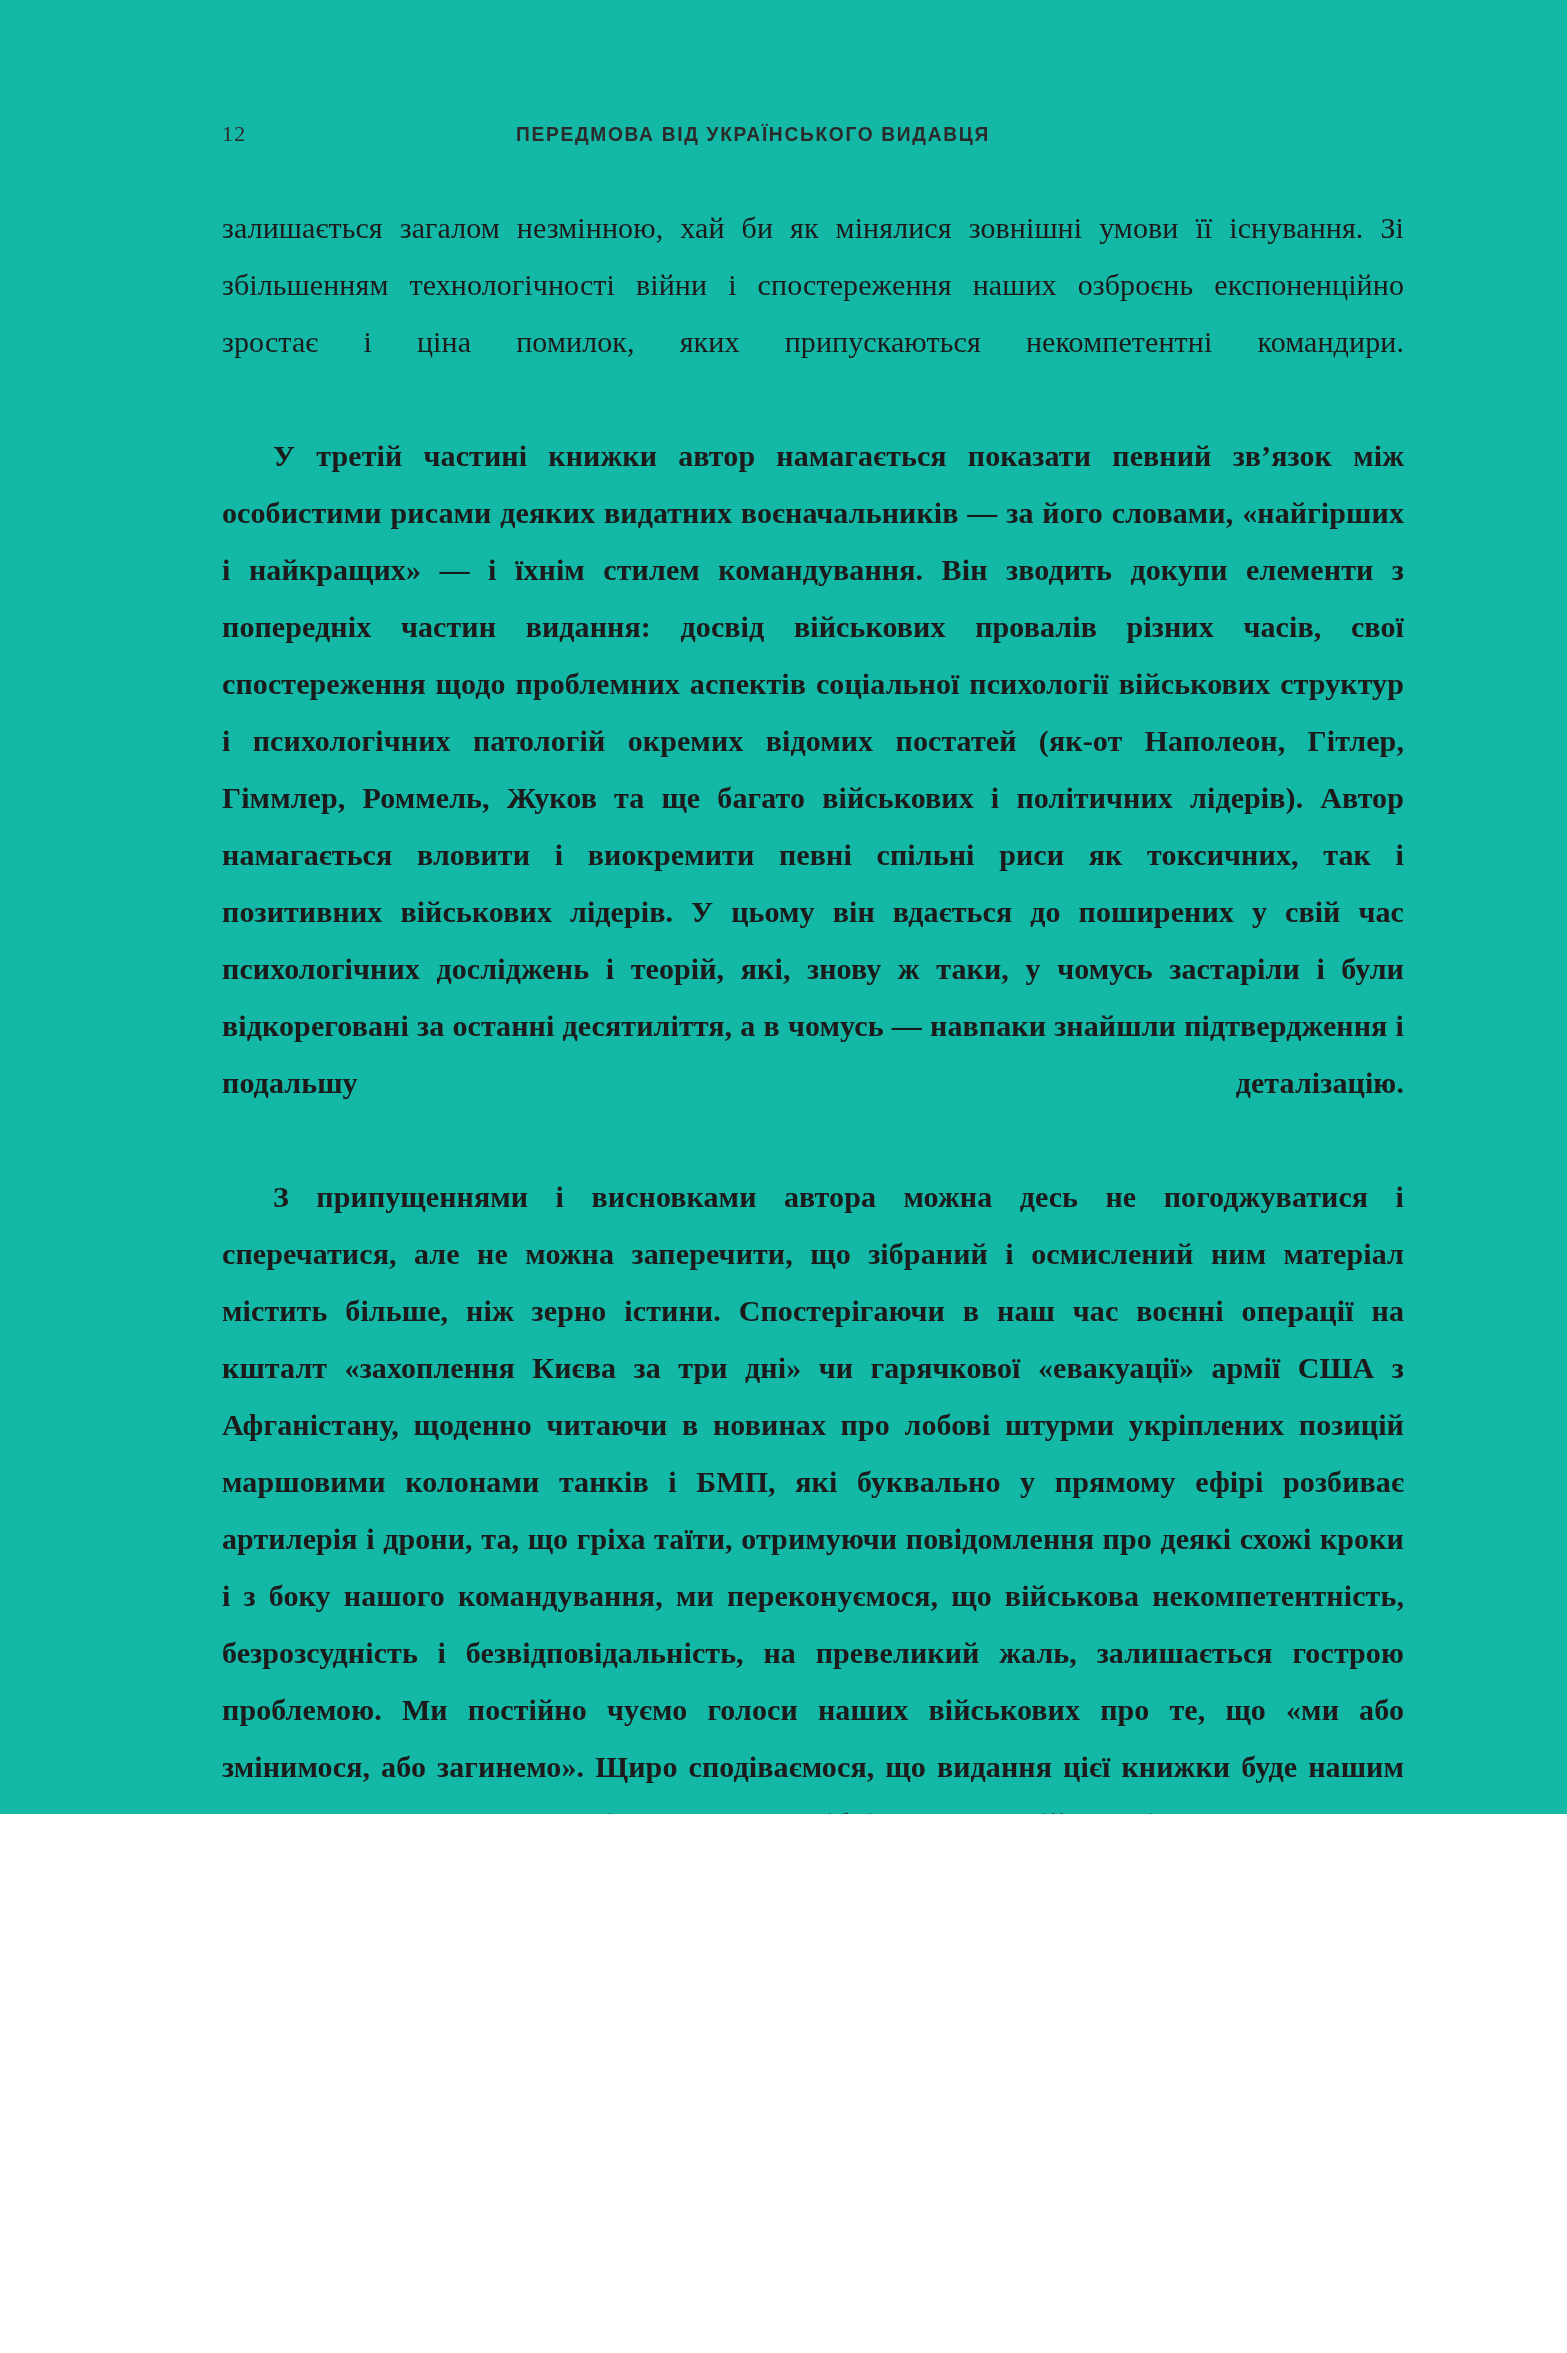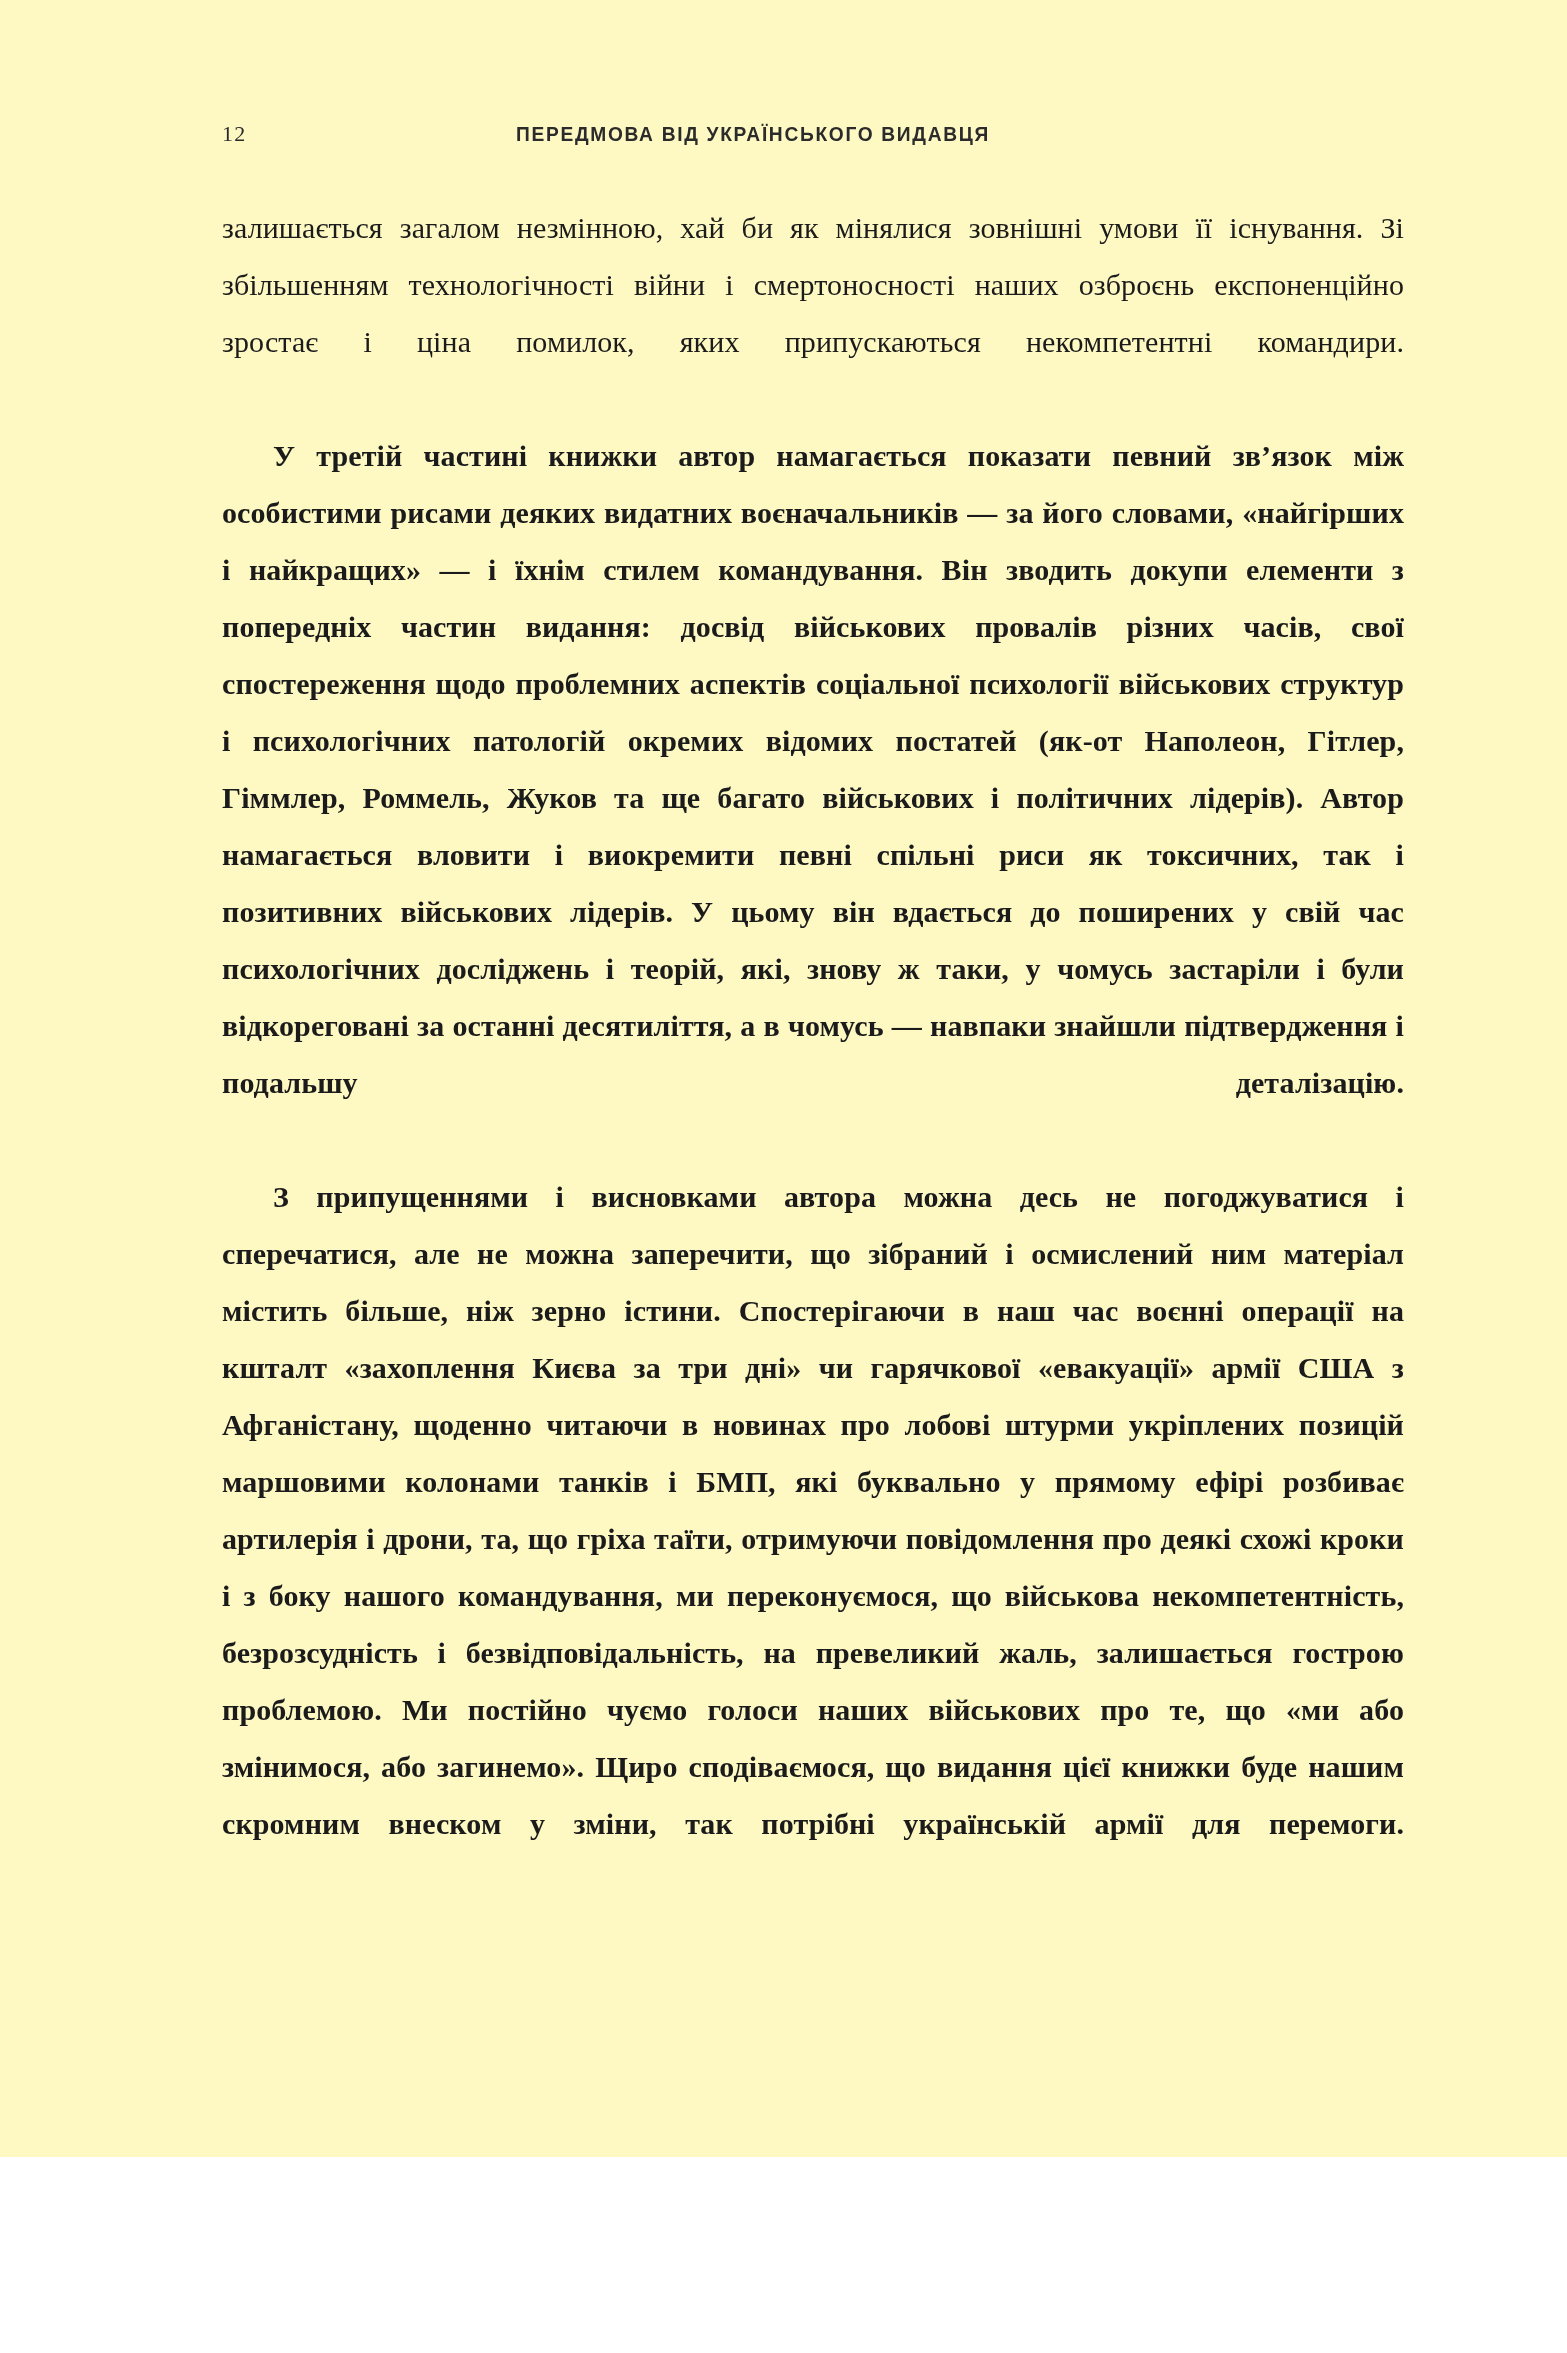--- a/index.html
+++ b/index.html
@@ -5,22 +5,22 @@
 <style>
   html, body {
     margin: 0;
     padding: 0;
     background: #ffffff;
   }
 
   .page {
     position: relative;
     width: 1568px;
-    height: 2157px;
-    background: #fef9c3;
+    height: 1814px;
+    background: #14b8a6;
     overflow: hidden;
     font-family: "Liberation Serif", "DejaVu Serif", serif;
     color: #1a1a1a;
     -webkit-font-smoothing: antialiased;
   }
 
   
   .running-head {
     position: absolute;
     left: 222px;
@@ -89,19 +89,19 @@
 <body>
 
 <div class="page">
 
   <div class="running-head">
     <span class="folio">12</span>
     <span class="head-title">Передмова від українського видавця</span>
   </div>
 
   <div class="textblock">
-    <p class="para">залишається загалом незмінною, хай би як мінялися зовнішні умови її існування. Зі збільшенням технологічності війни і смертоносності наших озброєнь експоненційно зростає і ціна помилок, яких припускаються некомпетентні командири.</p>
+    <p class="para">залишається загалом незмінною, хай би як мінялися зовнішні умови її існування. Зі збільшенням технологічності війни і спостереження наших озброєнь експоненційно зростає і ціна помилок, яких припускаються некомпетентні командири.</p>
     <p class="para">У третій частині книжки автор намагається показати певний зв’язок між особистими рисами деяких видатних воєначальників — за його словами, «найгірших і найкращих» — і їхнім стилем командування. Він зводить докупи елементи з попередніх частин видання: досвід військових провалів різних часів, свої спостереження щодо проблемних аспектів соціальної психології військових структур і психологічних патологій окремих відомих постатей (як-от Наполеон, Гітлер, Гіммлер, Роммель, Жуков та ще багато військових і політичних лідерів). Автор намагається вловити і виокремити певні спільні риси як токсичних, так і позитивних військових лідерів. У цьому він вдається до поширених у свій час психологічних досліджень і теорій, які, знову ж таки, у чомусь застаріли і були відкореговані за останні десятиліття, а в чомусь — навпаки знайшли підтвердження і подальшу деталізацію.</p>
     <p class="para">З припущеннями і висновками автора можна десь не погоджуватися і сперечатися, але не можна заперечити, що зібраний і осмислений ним матеріал містить більше, ніж зерно істини. Спостерігаючи в наш час воєнні операції на кшталт «захоплення Києва за три дні» чи гарячкової «евакуації» армії США з Афганістану, щоденно читаючи в новинах про лобові штурми укріплених позицій маршовими колонами танків і БМП, які буквально у прямому ефірі розбиває артилерія і дрони, та, що гріха таїти, отримуючи повідомлення про деякі схожі кроки і з боку нашого командування, ми переконуємося, що військова некомпетентність, безрозсудність і безвідповідальність, на превеликий жаль, залишається гострою проблемою. Ми постійно чуємо голоси наших військових про те, що «ми або змінимося, або загинемо». Щиро сподіваємося, що видання цієї книжки буде нашим скромним внеском у зміни, так потрібні українській армії для перемоги.</p>
   </div>
 
 </div>
 
 
 </body></html>

